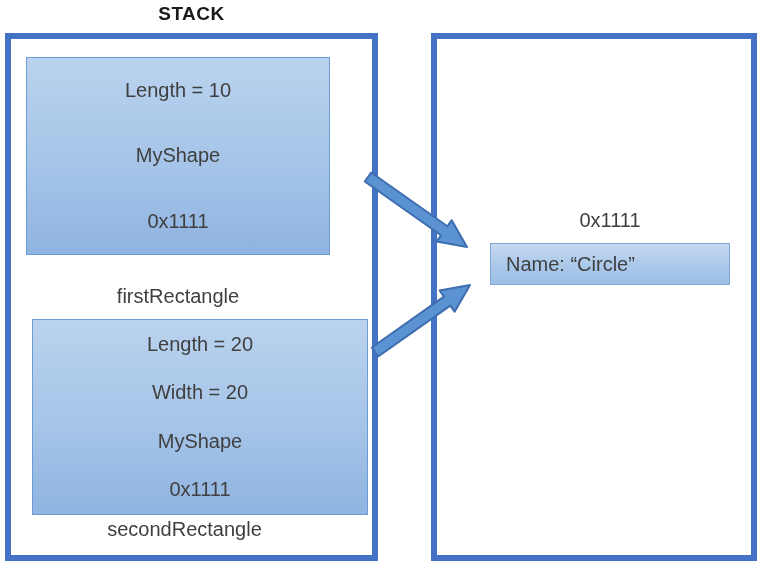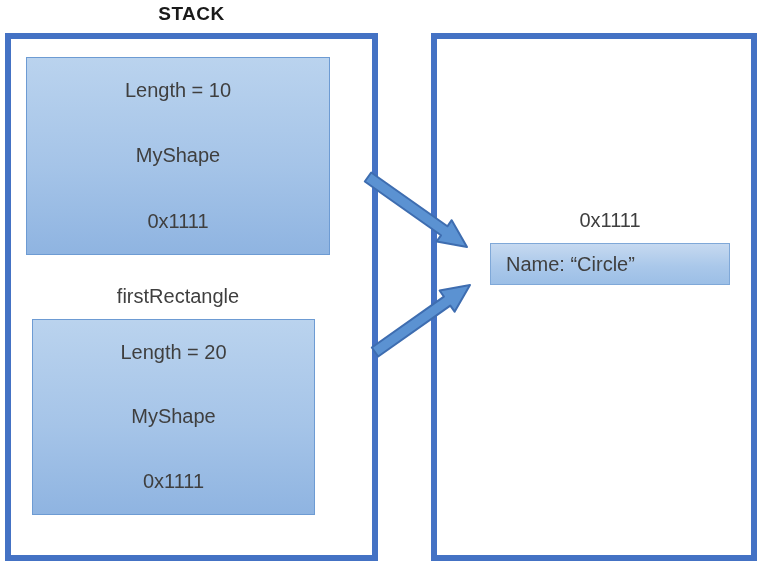--- a/index.html
+++ b/index.html
@@ -44,21 +44,21 @@
     border: 1px solid #6d9bd3;
     background: linear-gradient(180deg, #bad3ee 0%, #a5c4e8 55%, #8fb4e1 100%);
     display: flex;
     flex-direction: column;
     justify-content: space-around;
     align-items: center;
     font-size: 20px;
     color: #3f3f3f;
   }
   .frame-first  { left: 26px; top: 57px;  width: 304px; height: 198px; }
-  .frame-second { left: 32px; top: 319px; width: 283px; height: 196px; }
+  .frame-second { left: 32px; top: 319px; width: 336px; height: 196px; }
 
   .frame-label {
     position: absolute;
     text-align: center;
     font-size: 20px;
     color: #3f3f3f;
   }
   .label-first  { left: 26px; top: 258px; width: 304px; margin-top: 27px; }
   .label-second { left: 32px; top: 518px; width: 305px; }
 
@@ -115,23 +115,25 @@
 
   <div class="frame frame-first">
     <div>Length = 10</div>
     <div>MyShape</div>
     <div>0x1111</div>
   </div>
   <div class="frame-label label-first">firstRectangle</div>
 
   <div class="frame frame-second">
     <div>Length = 20</div>
+    <div>Width = 20</div>
     <div>MyShape</div>
     <div>0x1111</div>
   </div>
+  <div class="frame-label label-second">secondRectangle</div>
 
   <div class="heap-address">0x1111</div>
 
   <div class="heap-object">
     <span>Name: “Circle”</span>
   </div>
 
   <svg class="arrow-layer" viewBox="0 0 763 568">
     <polygon class="arrow-shape" points="364.8,181.5 441.0,235.3 436.7,241.4 467,247 451.7,220.2 447.4,226.3 371.2,172.5"></polygon>
     <polygon class="arrow-shape" points="371.8,347.5 443.9,296.6 439.6,290.5 470,285 454.6,311.7 450.3,305.6 378.2,356.5"></polygon>

